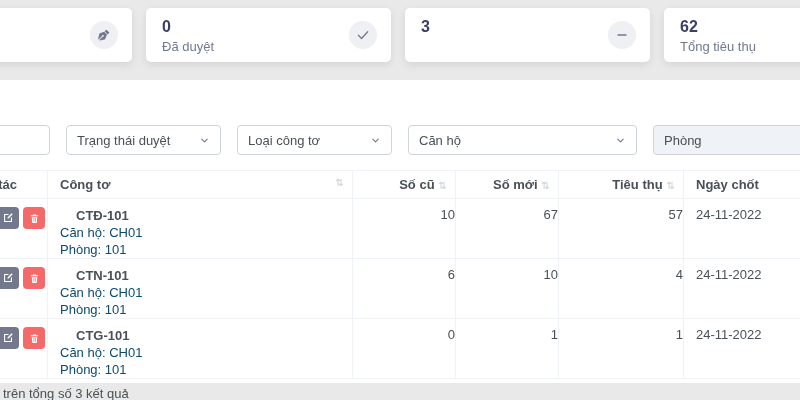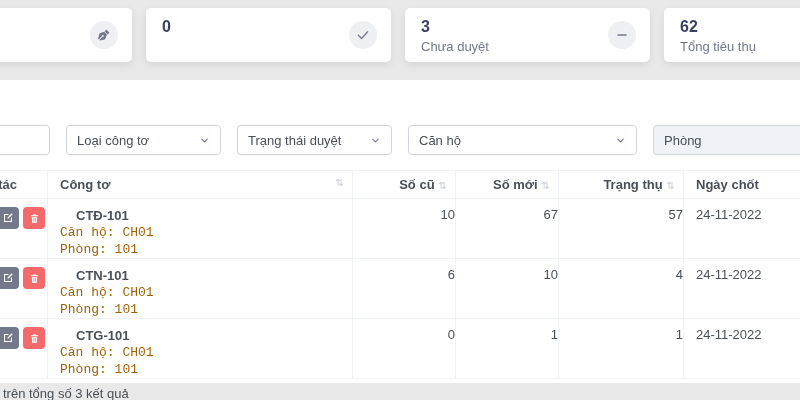--- a/index.html
+++ b/index.html
@@ -42,21 +42,21 @@
   .th-flex { display:flex; justify-content:space-between; align-items:flex-start; padding:0 8px 0 12px; }
   .th-right { text-align:right; padding-right:8px;margin-top:32px; }
   .th-actions { text-align:right; padding-right:30px; }
   .th-left { text-align:left; padding-left:12px; }
   .sort { color:#c9ccd7; font-size:10px; margin-left:4px; font-weight:400; }
   .td-actions { text-align:right; padding-right:2px; }
   .td-num { text-align:right; }
   .td-date { padding-left:12px; }
   .td-meter { padding-left:12px; line-height:17px; }
   .code { font-weight:700;margin-left:16px; }
-  .sub { color:#a16207;font-family:Liberation Mono, monospace; }
+  .sub { color:#0c4a6e; }
   .btn { width:22px; height:22px; border:none; border-radius:4px; color:#fff;
          display:inline-flex; align-items:center; justify-content:center;
          cursor:pointer; vertical-align:top; }
   .btn.edit { background:#74788d; margin-right:4px; }
   .btn.del { background:#f46a6a; }
 
   .footer-text { margin-top:7px; padding-left:116px; font-size:13px; color:#495057; }
 </style>
 </head>
 <body>
@@ -69,55 +69,55 @@
         <div class="num"></div>
         <div class="lbl"></div>
         <div class="icon-circle">
           <svg width="14" height="14" viewBox="0 0 24 24" fill="currentColor">
             <path d="M20.7 7.3l-4-4a1 1 0 0 0-1.4 0L13 5.6 18.4 11l2.3-2.3a1 1 0 0 0 0-1.4zM12.2 6.4L5 9.2a2 2 0 0 0-1.2 1.4L2 18.6l.9.9 5.6-5.6a1.6 1.6 0 1 1 1.1 1.1L4 20.6l.9.9 8-1.8a2 2 0 0 0 1.4-1.2l2.8-7.2-4.9-4.9z"></path>
           </svg>
         </div>
       </div>
       <div class="card">
         <div class="num">0</div>
+        <div class="lbl">Đã duyệt</div>
         <div class="icon-circle">
           <svg width="14" height="14" viewBox="0 0 24 24" fill="none" stroke="currentColor" stroke-width="2.2" stroke-linecap="round" stroke-linejoin="round">
             <polyline points="4,12.5 9.5,18 20,6.5"></polyline>
           </svg>
         </div>
       </div>
       <div class="card">
         <div class="num">3</div>
-        <div class="lbl">Chưa duyệt</div>
         <div class="icon-circle">
           <svg width="14" height="14" viewBox="0 0 24 24" fill="none" stroke="currentColor" stroke-width="2.2" stroke-linecap="round">
             <line x1="5" y1="12" x2="19" y2="12"></line>
           </svg>
         </div>
       </div>
       <div class="card">
         <div class="num">62</div>
         <div class="lbl">Tổng tiêu thụ</div>
       </div>
     </div>
 
     <div class="panel">
 
       <div class="filters">
         <input class="filter-input" type="text" value="" style="">
         <div class="select">
-          <span>Loại công tơ</span>
+          <span>Trạng thái duyệt</span>
           <span class="chev">
             <svg width="11" height="11" viewBox="0 0 24 24" fill="none" stroke="currentColor" stroke-width="2.4" stroke-linecap="round" stroke-linejoin="round">
                 <polyline points="6,9 12,15 18,9"></polyline>
               </svg>
           </span>
         </div>
         <div class="select">
-          <span>Trạng thái duyệt</span>
+          <span>Loại công tơ</span>
           <span class="chev">
             <svg width="11" height="11" viewBox="0 0 24 24" fill="none" stroke="currentColor" stroke-width="2.4" stroke-linecap="round" stroke-linejoin="round">
                 <polyline points="6,9 12,15 18,9"></polyline>
               </svg>
           </span>
         </div>
         <div class="select w-lg">
           <span>Căn hộ</span>
           <span class="chev">
             <svg width="11" height="11" viewBox="0 0 24 24" fill="none" stroke="currentColor" stroke-width="2.4" stroke-linecap="round" stroke-linejoin="round">
@@ -150,21 +150,21 @@
                 <span class="sort">⇅</span>
               </div>
             </th>
             <th class="th-right">
               <span>Số cũ</span><span class="sort">⇅</span>
             </th>
             <th class="th-right">
               <span>Số mới</span><span class="sort">⇅</span>
             </th>
             <th class="th-right">
-              <span>Trạng thụ</span><span class="sort">⇅</span>
+              <span>Tiêu thụ</span><span class="sort">⇅</span>
             </th>
             <th class="th-left">
               <span>Ngày chốt</span>
             </th>
           </tr>
         </thead>
         <tbody>
           <tr>
             <td class="td-actions">
               <button class="btn edit">

